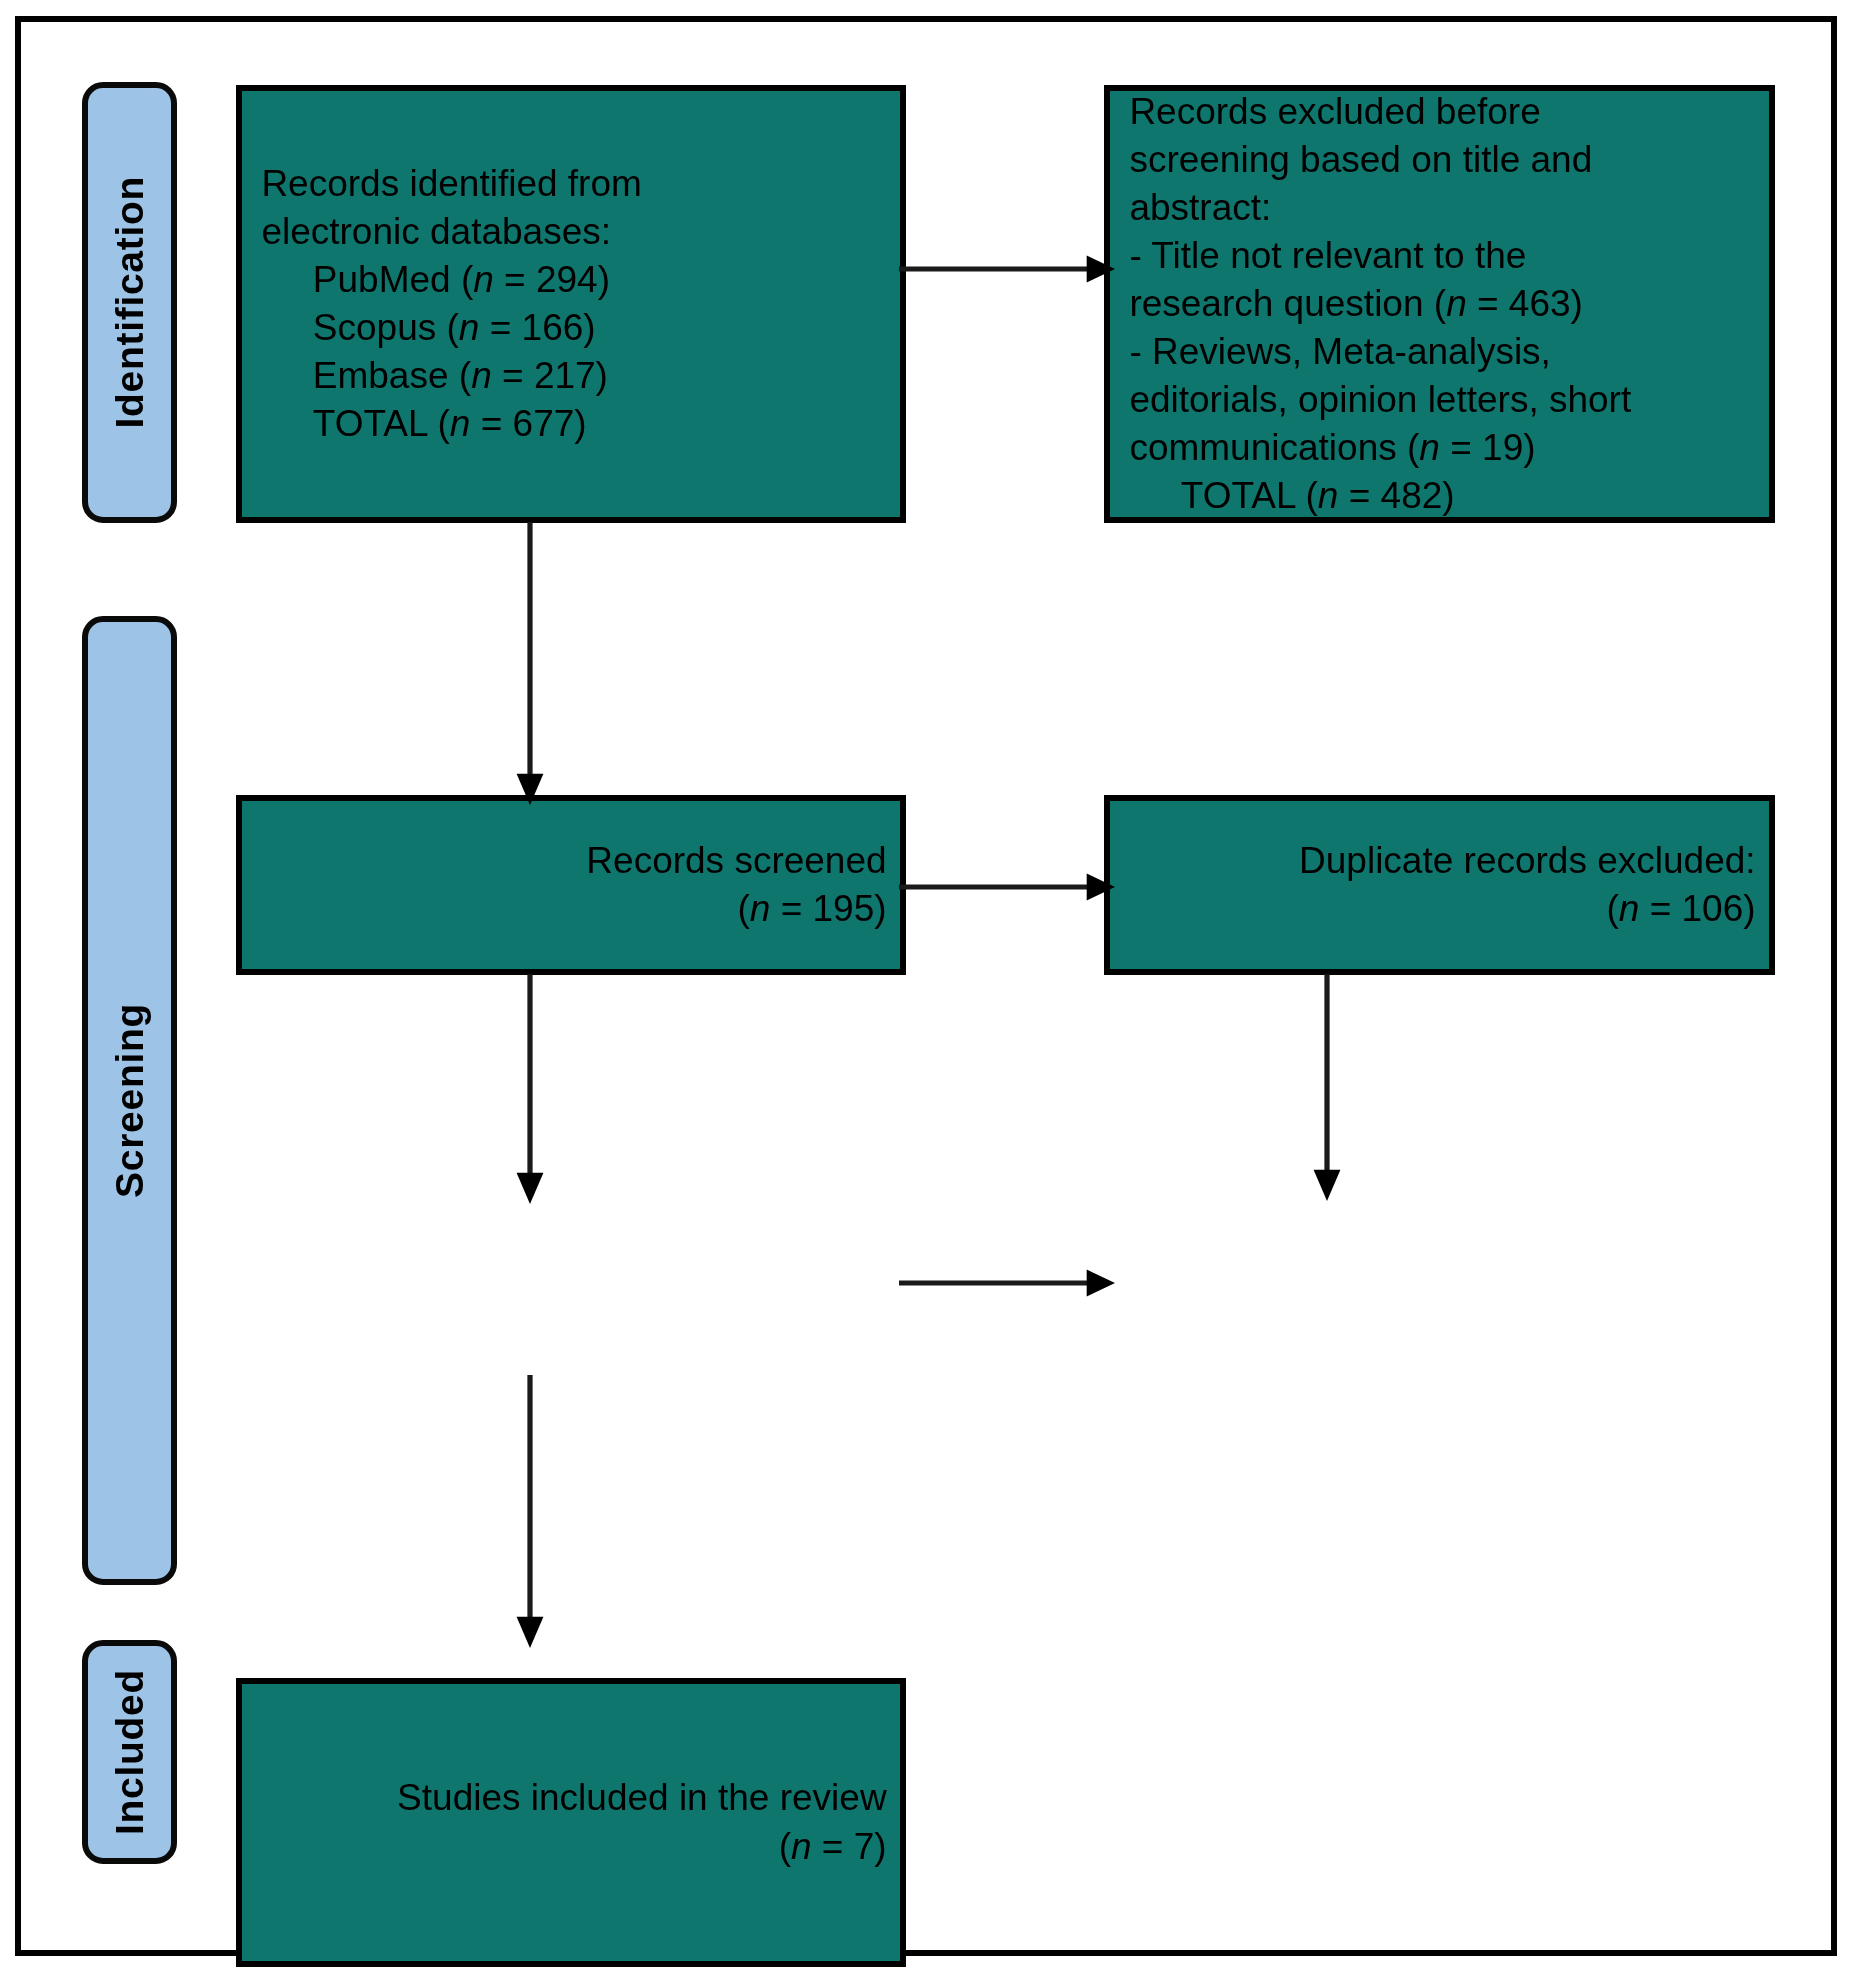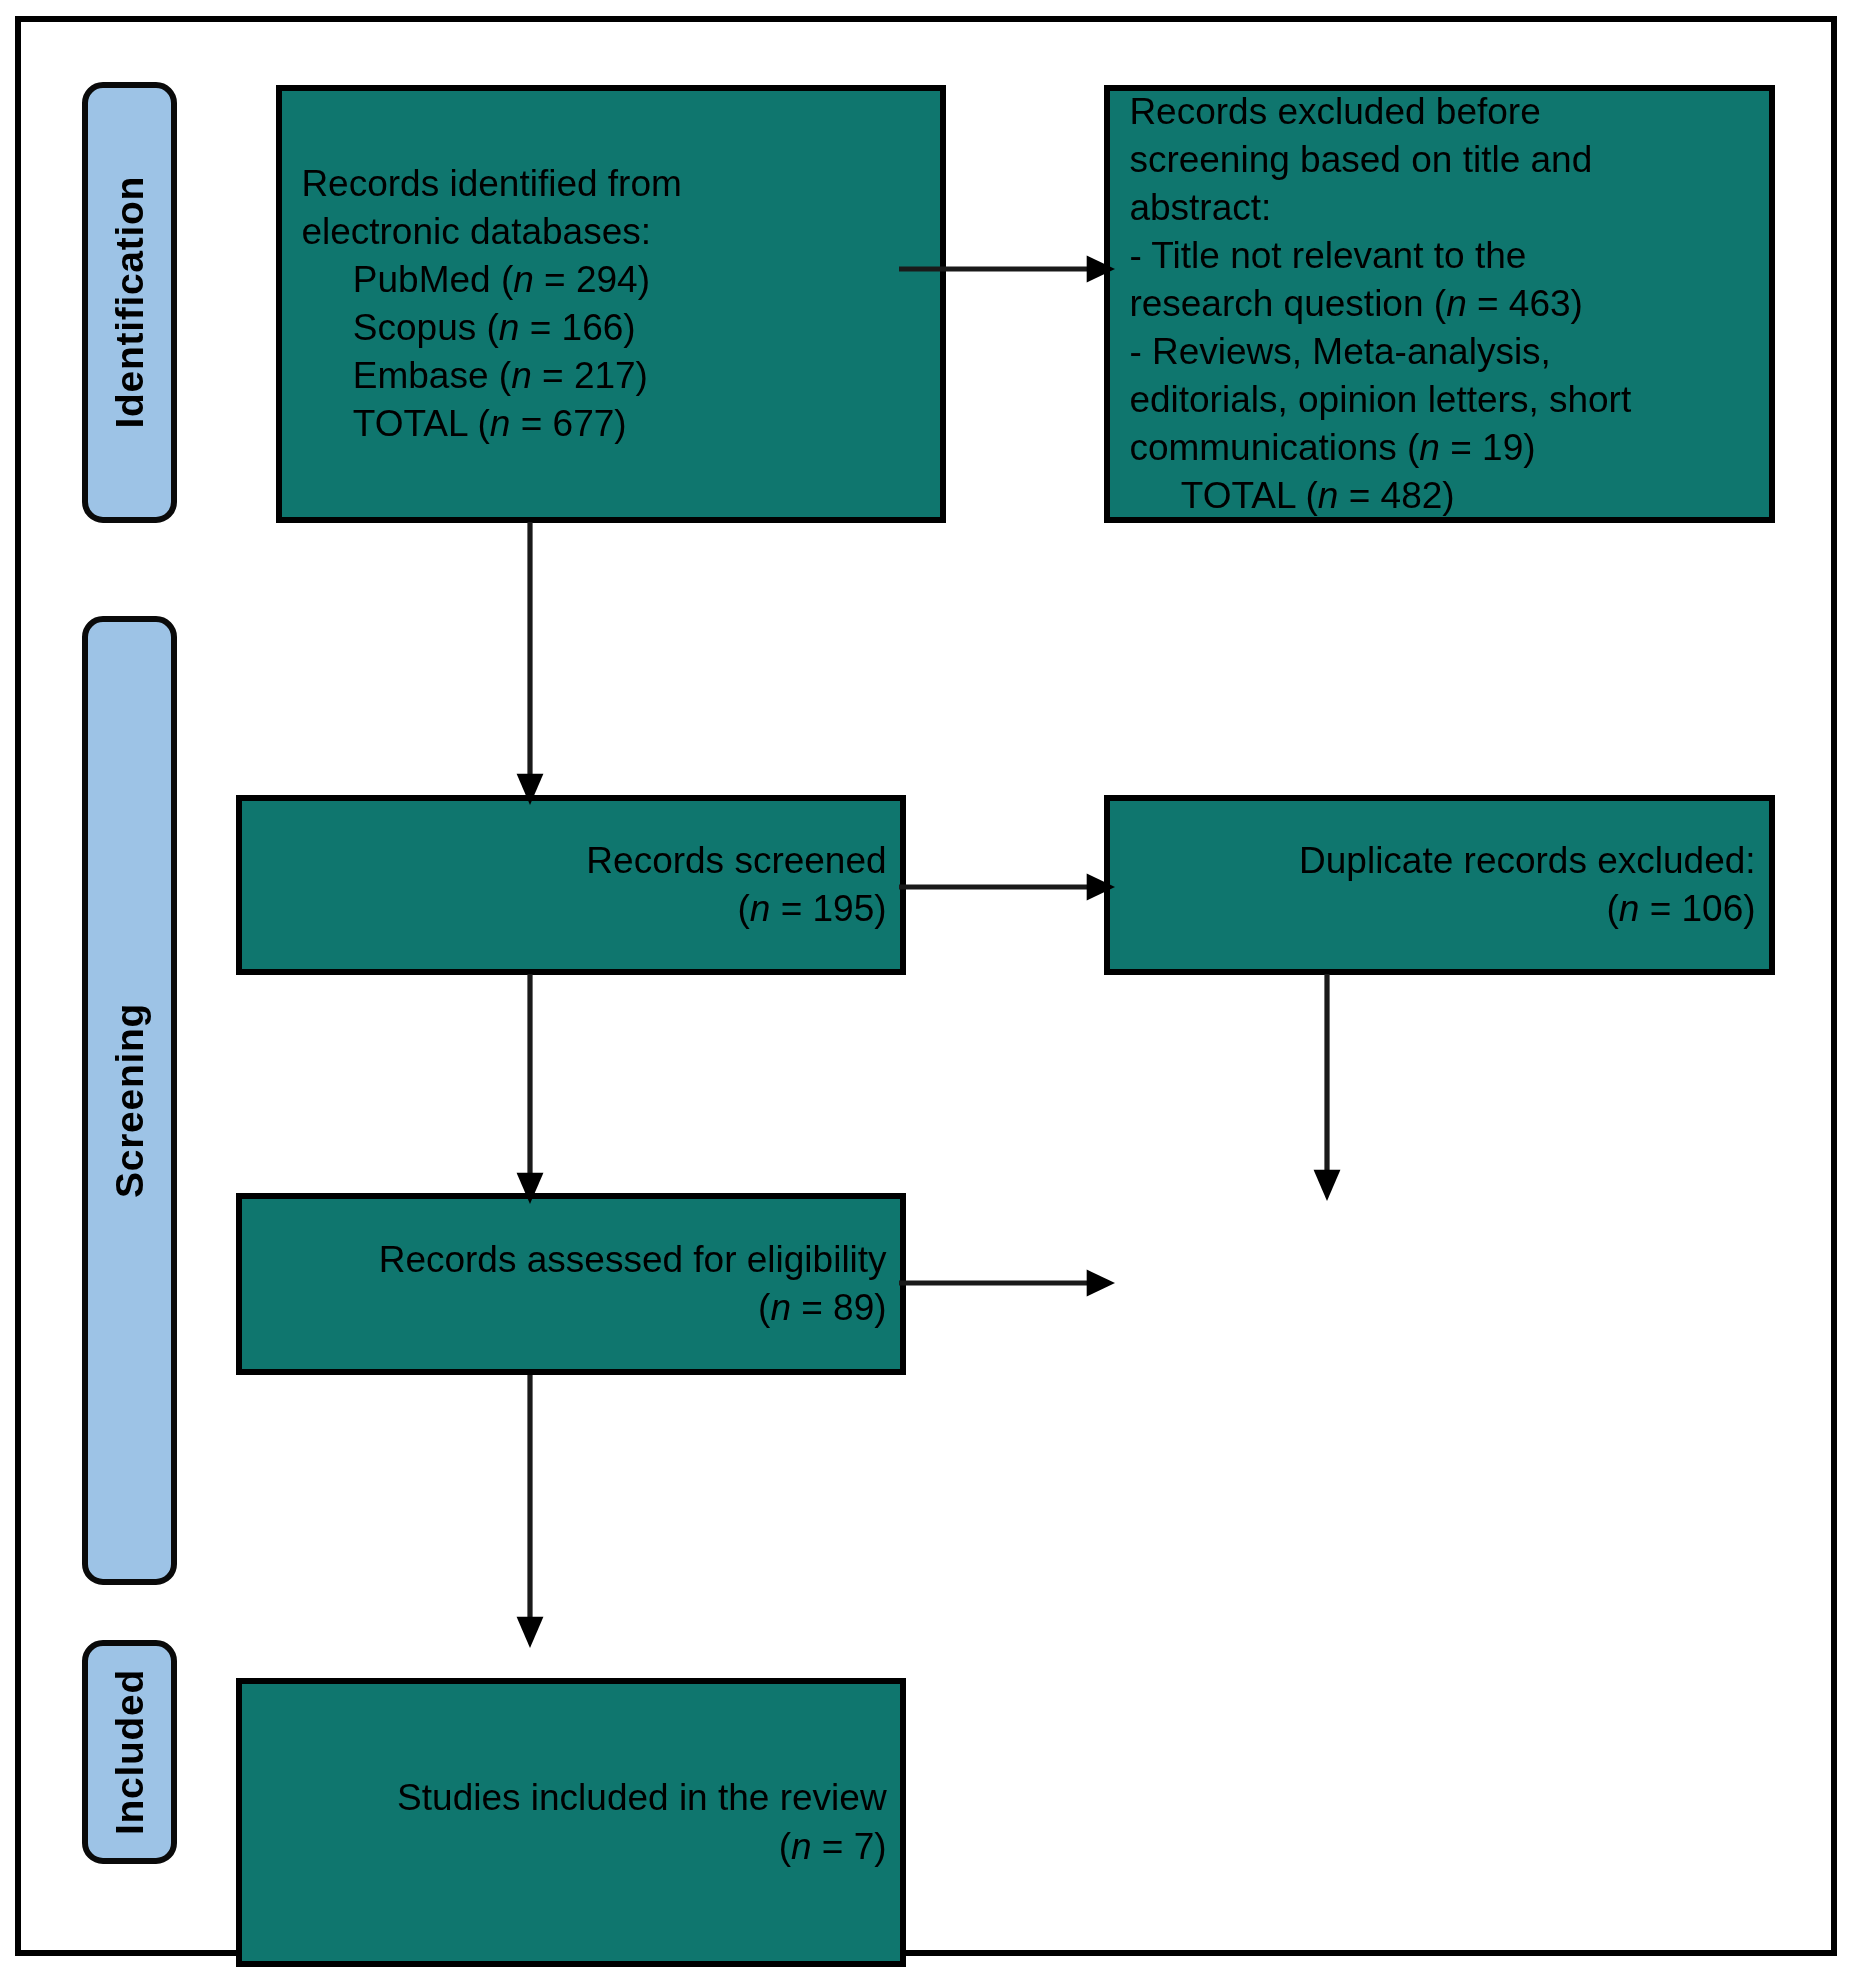--- a/index.html
+++ b/index.html
@@ -67,21 +67,21 @@
     line-height: 1.30;
   }
   .flow-box .box-text {
     display: block;
     padding: 0 19.4px;
     white-space: pre-wrap;
   }
   .flow-box.centered .box-text { text-align: right; padding: 0 13.4px; }
   .flow-box.left-align .box-text { text-align: left; }
 
-  #box-identified       { left: 236px;  top: 85px;  width: 670px;  height: 438px; margin-left: 40px; }
+  #box-identified       { left: 236px;  top: 85px;  width: 670px;  height: 438px; }
   #box-excluded-pre     { left: 1104px; top: 85px;  width: 671px;  height: 438px; }
   #box-screened         { left: 236px;  top: 795px; width: 670px;  height: 180px; }
   #box-duplicates       { left: 1104px; top: 795px; width: 671px;  height: 180px; }
   #box-eligibility      { left: 236px;  top: 1193px; width: 670px;  height: 182px; }
   #box-excluded-full    { left: 1104px; top: 1190px; width: 671px;  height: 295px; }
   #box-included         { left: 236px;  top: 1637px; width: 670px;  height: 289px; margin-top: 41px; }
 
   
   .arrow { position: absolute; }
   .arrow svg { display: block; overflow: visible; }
@@ -139,24 +139,20 @@
   <div class="flow-box centered" id="box-screened">
     <span class="box-text">Records screened
 (<i class="ital">n</i> = 195)</span>
   </div>
 
   <div class="flow-box centered" id="box-duplicates">
     <span class="box-text">Duplicate records excluded:
 (<i class="ital">n</i> = 106)</span>
   </div>
 
-  <div class="flow-box centered" id="box-eligibility">
-    <span class="box-text">Records assessed for eligibility
-(<i class="ital">n</i> = 89)</span>
-  </div>
 
 
   <div class="flow-box centered" id="box-included">
     <span class="box-text">Studies included in the review
 (<i class="ital">n</i> = 7)</span>
   </div>
 
   <div class="arrow" id="arrow-id-to-excl">
     <svg width="216" height="30" viewBox="0 0 290 40">
       <line x1="0" y1="20" x2="262" y2="20" stroke="#1a1a1a" stroke-width="7"></line>

